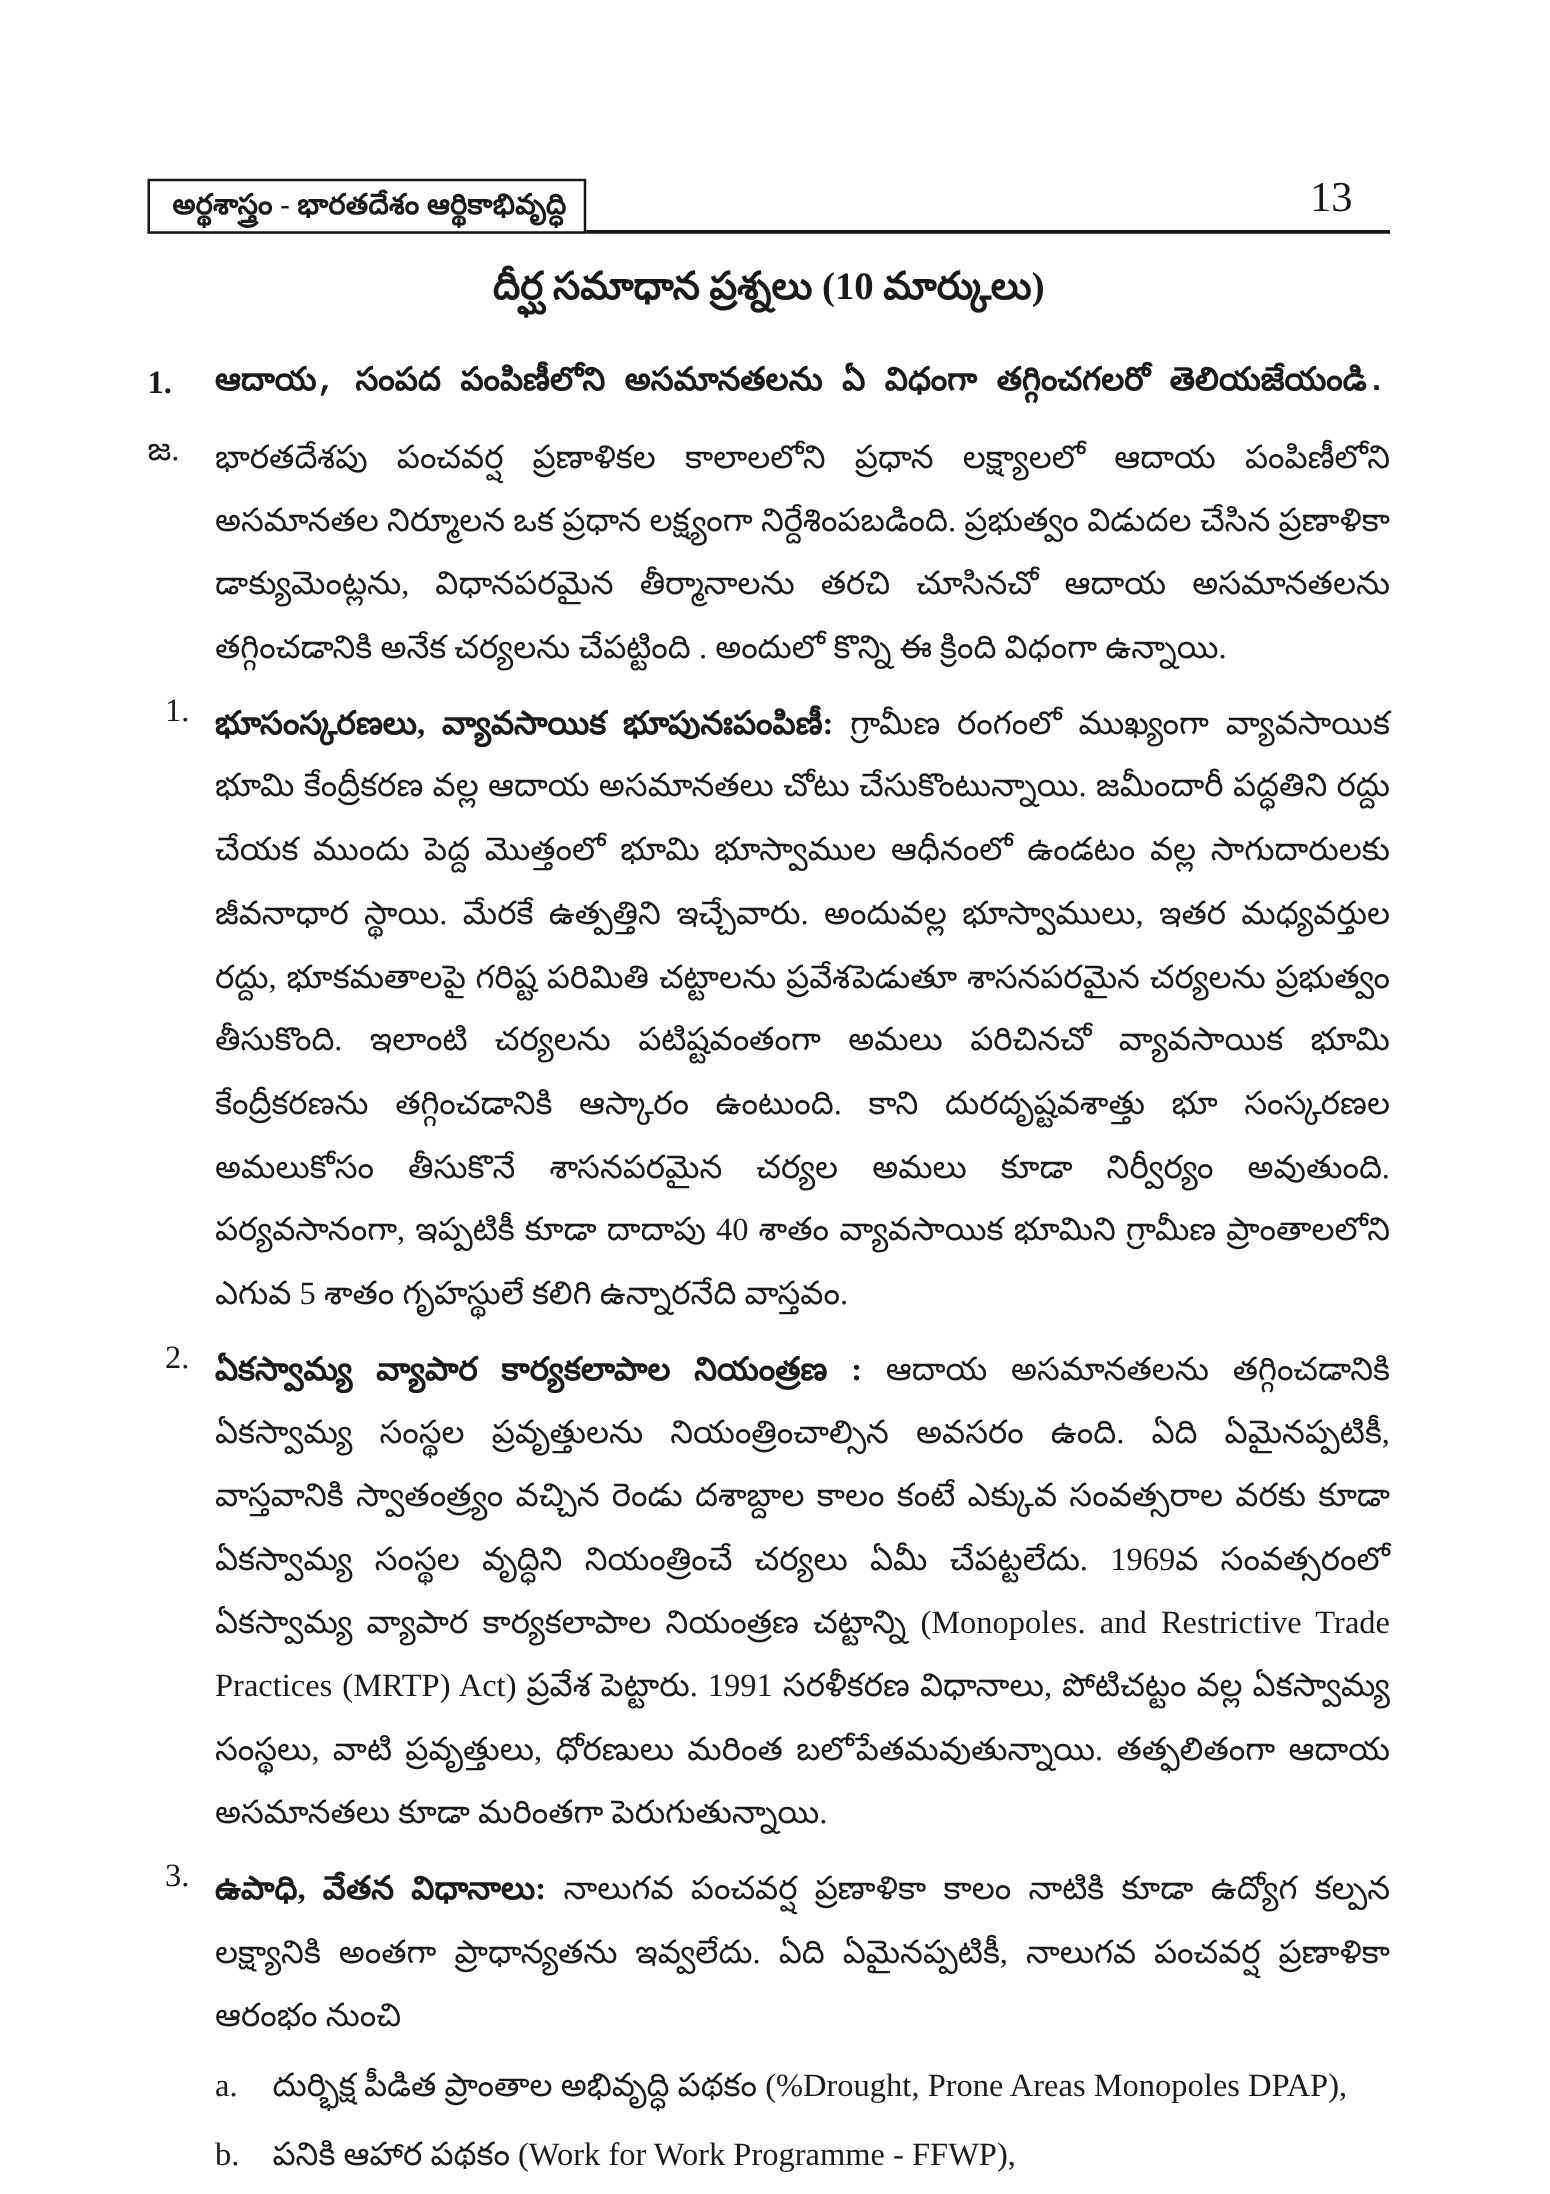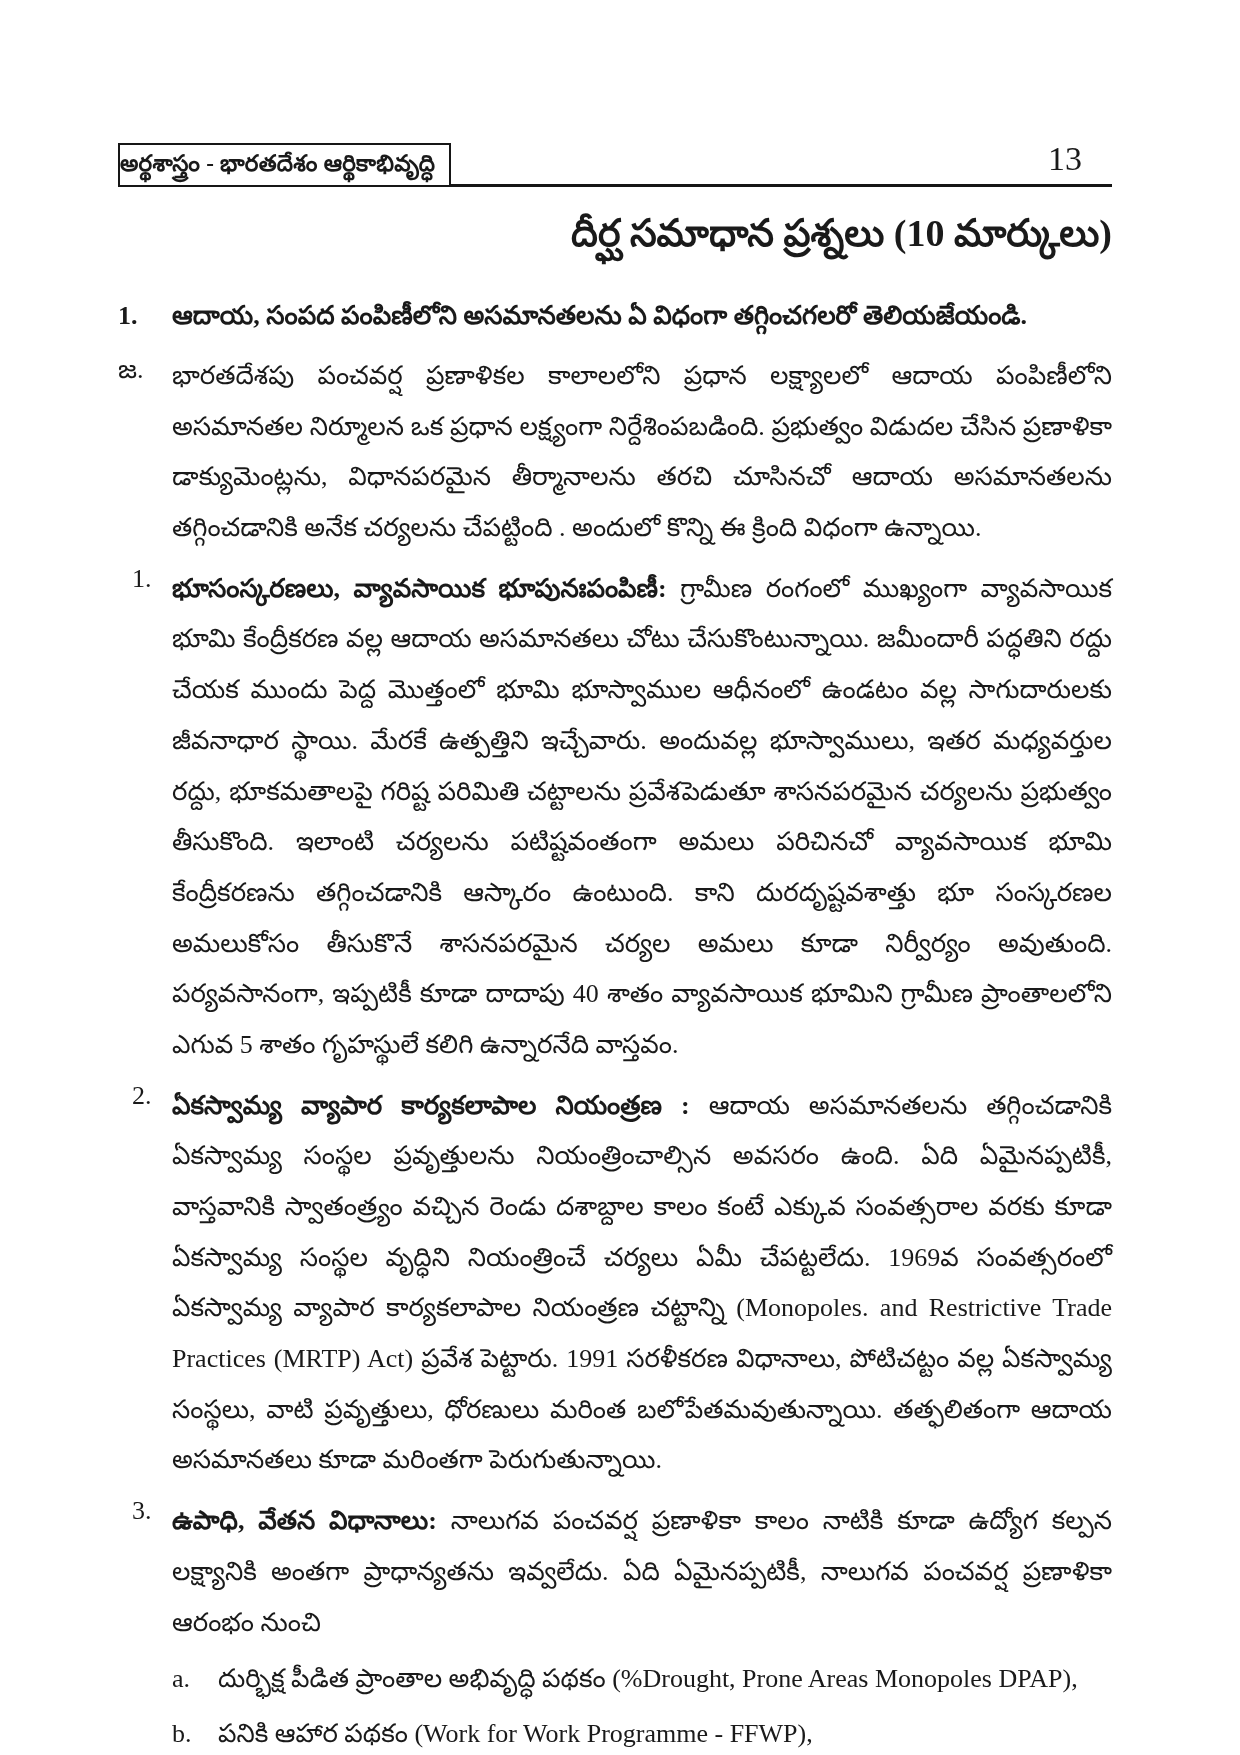--- a/index.html
+++ b/index.html
@@ -24,48 +24,48 @@
   .header-row {
     display: flex;
     justify-content: space-between;
     align-items: flex-end;
     border-bottom: 3px solid #161616;
   }
   .header-box {
     border: 2.5px solid #161616;
     background: #ffffff;
     margin-bottom: -3px;
-    padding: 5px 14px 7px 0;
+    padding: 5px 14px 7px 18px;
     font-weight: bold;
     font-size: 23px;
     line-height: 1.2;
     letter-spacing: 0.2px;
     text-align: right;
   }
   .page-number {
     font-size: 34px;
     padding: 0 30px 6px 0;
   }
   
   .title {
-    text-align: right;
-    font-size: 38px;
+    text-align: center;
+    font-size: 31px;
     font-weight: bold;
     margin-top: 24px;
   }
   
   .q-row {
     display: flex;
     margin-top: 32px;
     font-weight: bold;
     font-size: 26px;
     line-height: 1.5;
   }
   .q-num { flex: 0 0 54px; }
-  .q-text { flex: 1; }
+  .q-text { flex: 1; font-family: Liberation Mono, monospace; }
   
   .ans-row {
     display: flex;
     margin-top: 16px;
     font-size: 26px;
   }
   .ans-marker { flex: 0 0 54px; padding-top: 4px; }
   .ans-intro {
     flex: 1;
     text-align: justify;

